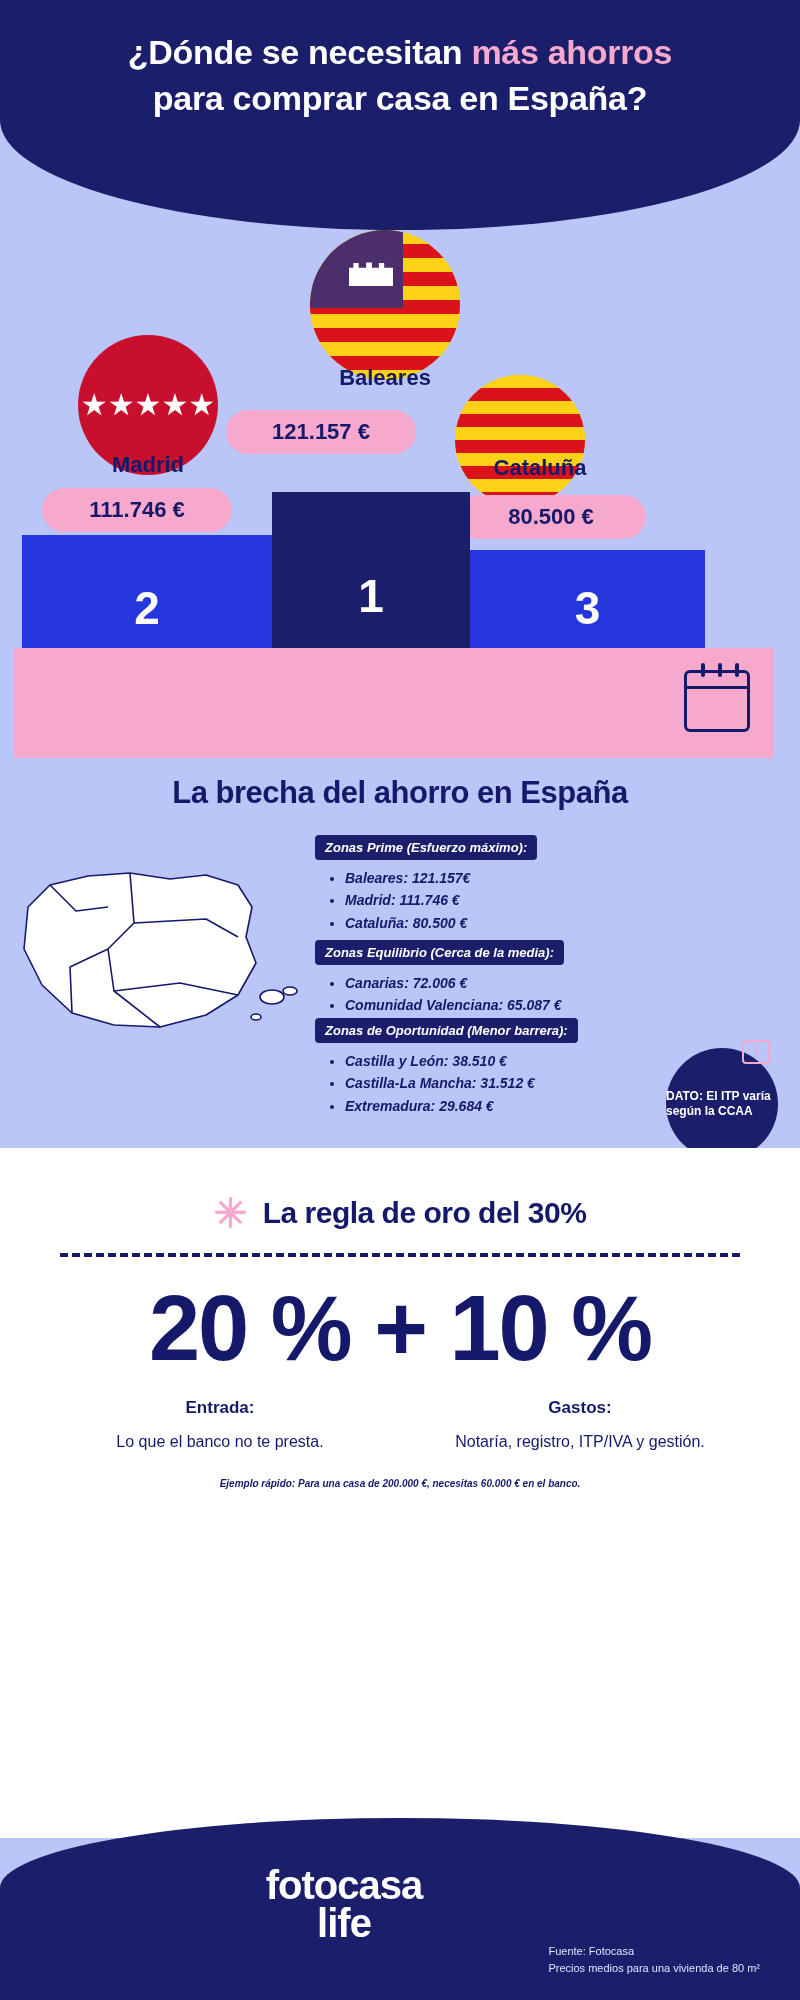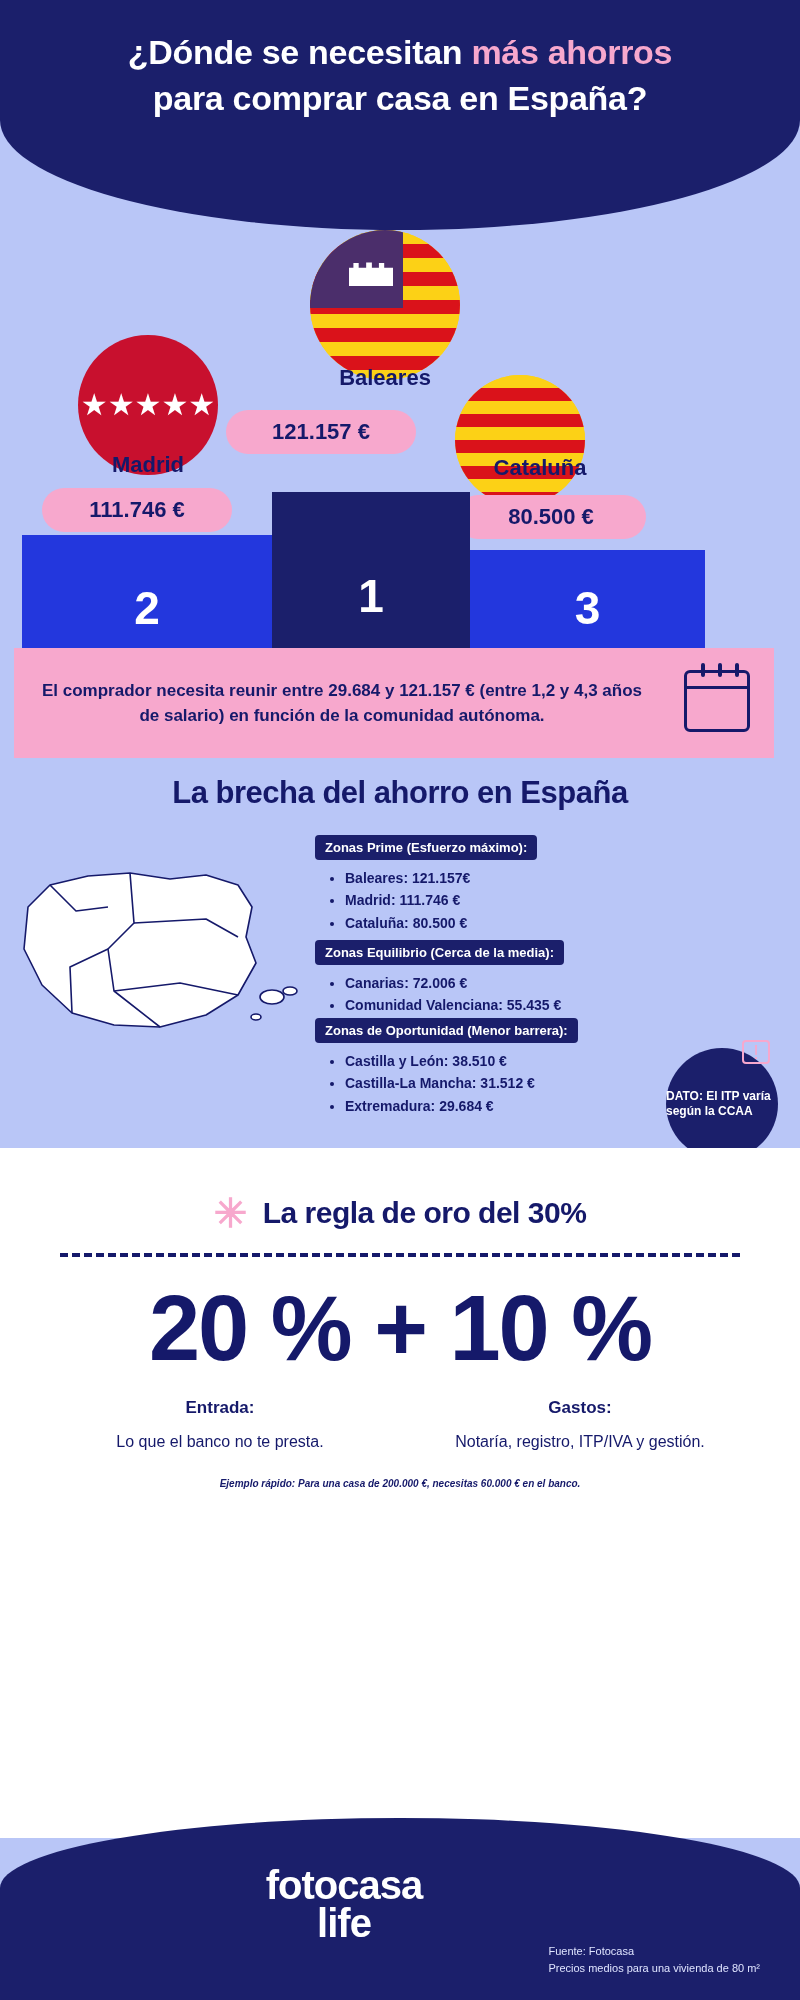--- a/index.html
+++ b/index.html
@@ -139,21 +139,21 @@
   .gap-title {
     position: absolute; top: 775px; left: 0; width: 800px;
     text-align: center; color: #15196a;
     font-size: 31px; font-weight: bold; letter-spacing: -0.5px;
   }
 
   .map {
     position: absolute; left: 10px; top: 845px; width: 300px; height: 230px;
   }
 
-  .legend { position: absolute; left: 315px; width: 300px; }
+  .legend { position: absolute; left: 315px; width: 300px; font-style: italic; }
   .legend-title {
     background: #1b1f6b; color: #fff;
     font-size: 13px; font-weight: bold;
     display: inline-block; padding: 5px 10px; border-radius: 4px;
   }
   .legend ul { margin: 7px 0 0 30px; }
   .legend li {
     color: #15196a; font-size: 14px; font-weight: bold;
     line-height: 1.6;
   }
@@ -264,21 +264,20 @@
     </div>
   <div class="block b1">
       <span>1</span>
     </div>
   <div class="block b3">
       <span>3</span>
     </div>
 </div>
 
 <div class="callout">
-  <p>El comprador necesita reunir entre 29.684 y 121.157 € (entre 1,2 y 4,3 años de salario) en función de la comunidad autónoma.</p>
   <div class="cal-icon">
     <div class="cal-ring" style="left:14px"></div>
     <div class="cal-ring" style="left:31px"></div>
     <div class="cal-ring" style="left:48px"></div>
   </div>
 </div>
 
 <div class="gap-title">La brecha del ahorro en España</div>
 
 <svg class="map" viewBox="0 0 300 230">
@@ -301,21 +300,21 @@
     <li>Baleares: 121.157€</li>
     <li>Madrid: 111.746 €</li>
     <li>Cataluña: 80.500 €</li>
   </ul>
 </div>
 
 <div class="legend lg-equi">
   <div class="legend-title">Zonas Equilibrio (Cerca de la media):</div>
   <ul>
     <li>Canarias: 72.006 €</li>
-    <li>Comunidad Valenciana: 55.435 €</li>
+    <li>Comunidad Valenciana: 65.087 €</li>
   </ul>
 </div>
 
 <div class="legend lg-oport">
   <div class="legend-title">Zonas de Oportunidad (Menor barrera):</div>
   <ul>
     <li>Castilla y León: 38.510 €</li>
     <li>Castilla-La Mancha: 31.512 €</li>
     <li>Extremadura: 29.684 €</li>
   </ul>

